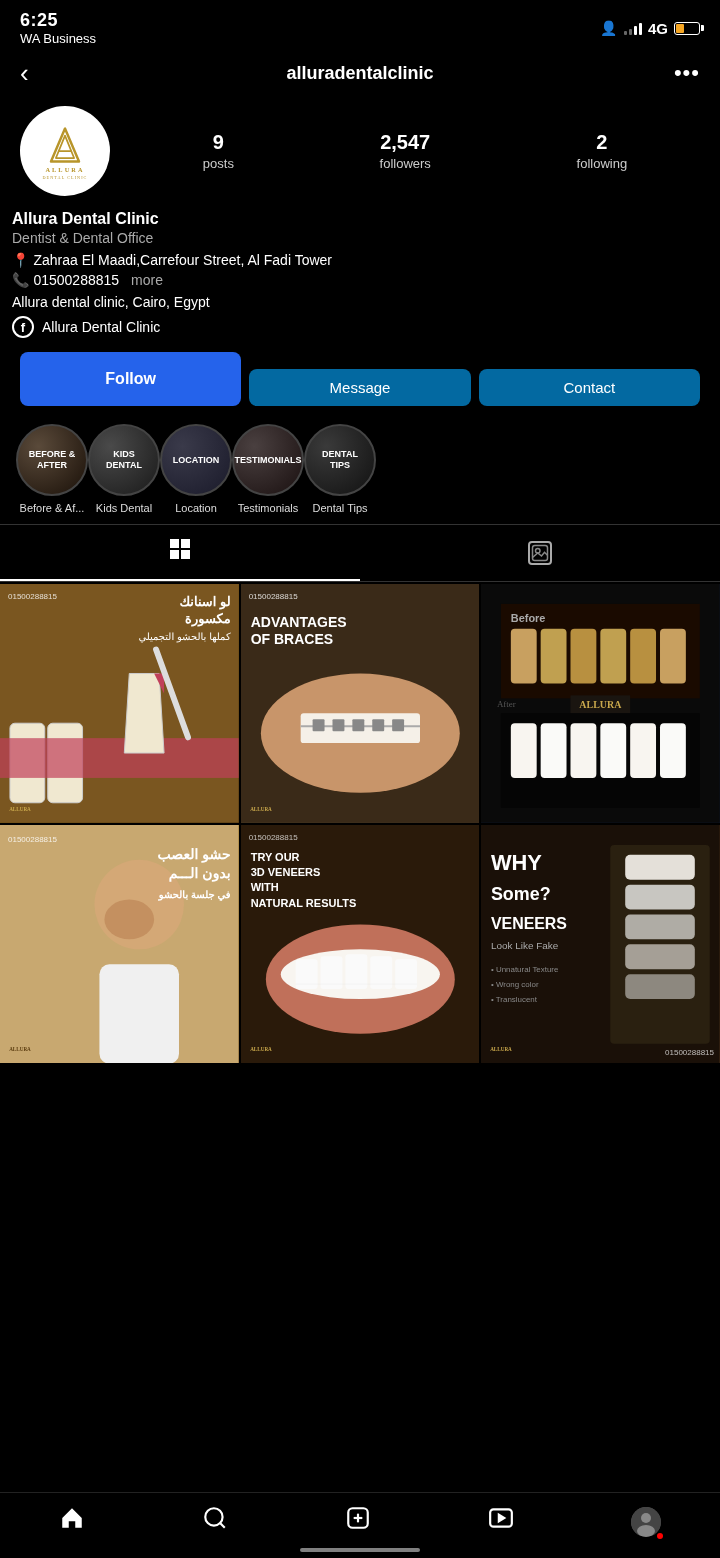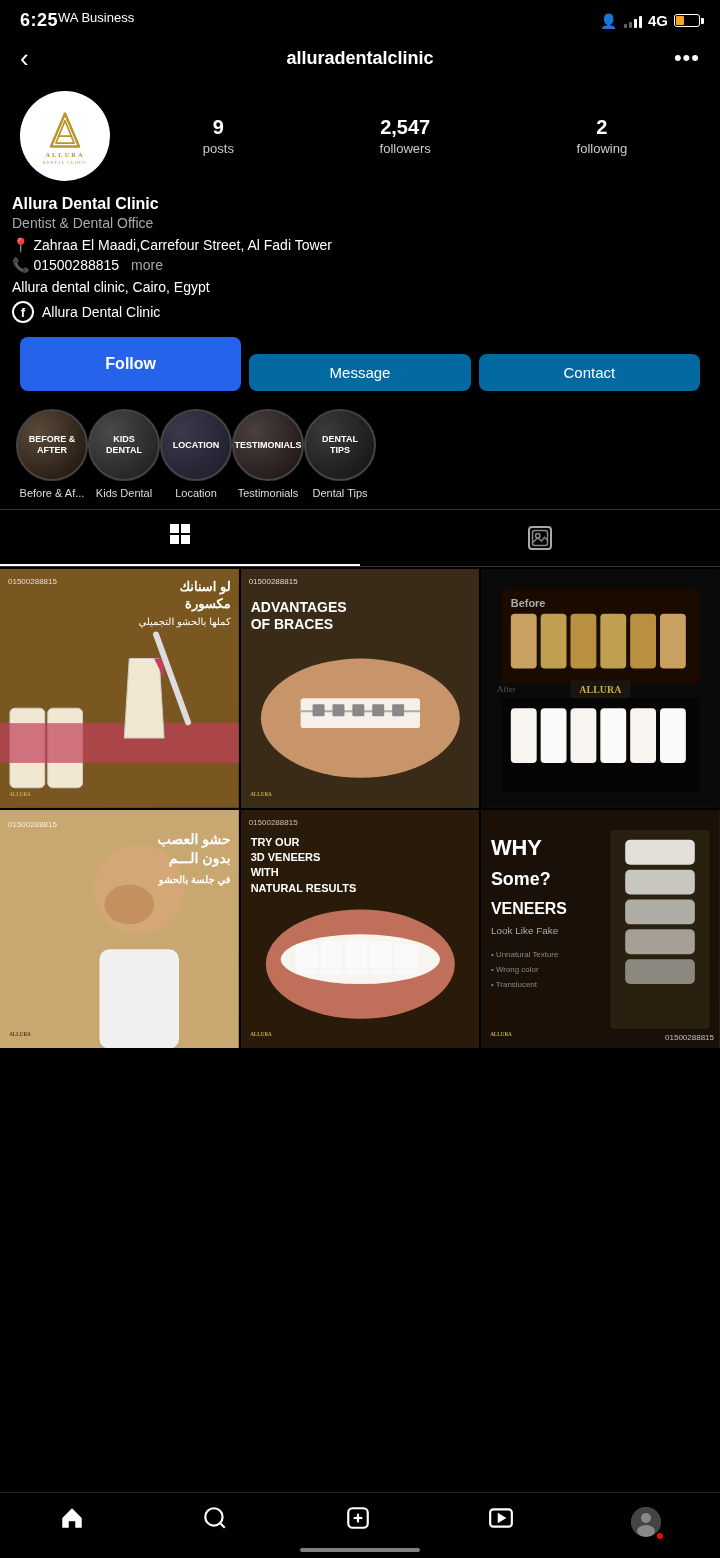--- a/index.html
+++ b/index.html
@@ -16,21 +16,21 @@
 
     
     .status-bar {
       display: flex;
       justify-content: space-between;
       align-items: center;
       padding: 10px 20px 4px;
       font-size: 15px;
       font-weight: 600;
     }
-    .status-left { display: flex; }
+    .status-left { display: flex; flex-direction: column; }
     .status-time { font-size: 18px; font-weight: 700; letter-spacing: 0.5px; }
     .wa-label { font-size: 13px; font-weight: 400; color: #fff; }
     .status-right { display: flex; align-items: center; gap: 6px; font-size: 14px; }
     .signal-bars { display: flex; align-items: flex-end; gap: 2px; height: 14px; }
     .signal-bars span { background: #fff; border-radius: 1px; width: 3px; }
     .signal-bars span:nth-child(1) { height: 4px; opacity: 0.4; }
     .signal-bars span:nth-child(2) { height: 6px; opacity: 0.4; }
     .signal-bars span:nth-child(3) { height: 9px; }
     .signal-bars span:nth-child(4) { height: 12px; }
     .network-label { font-weight: 700; font-size: 15px; }

